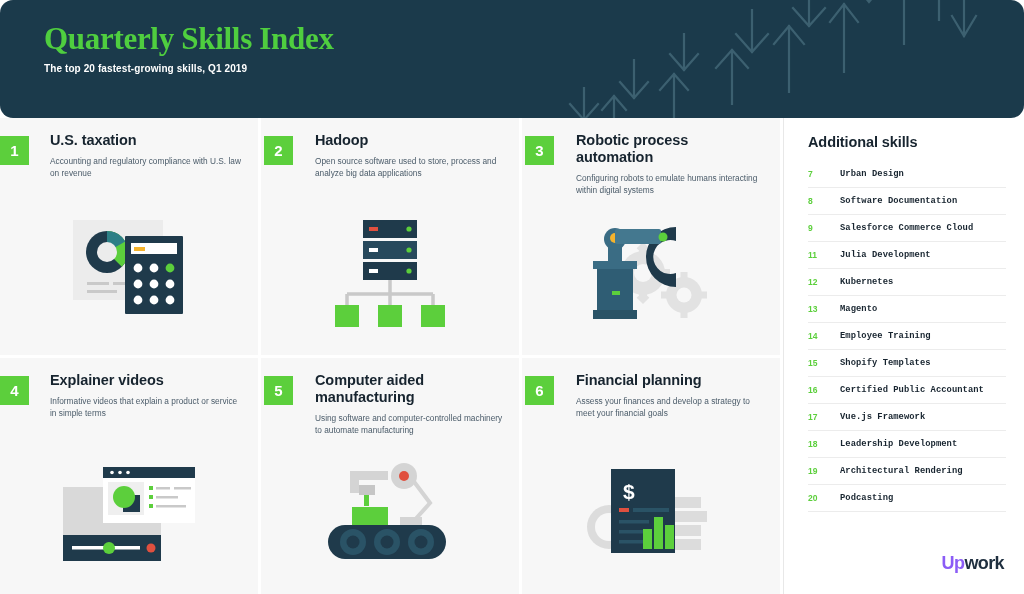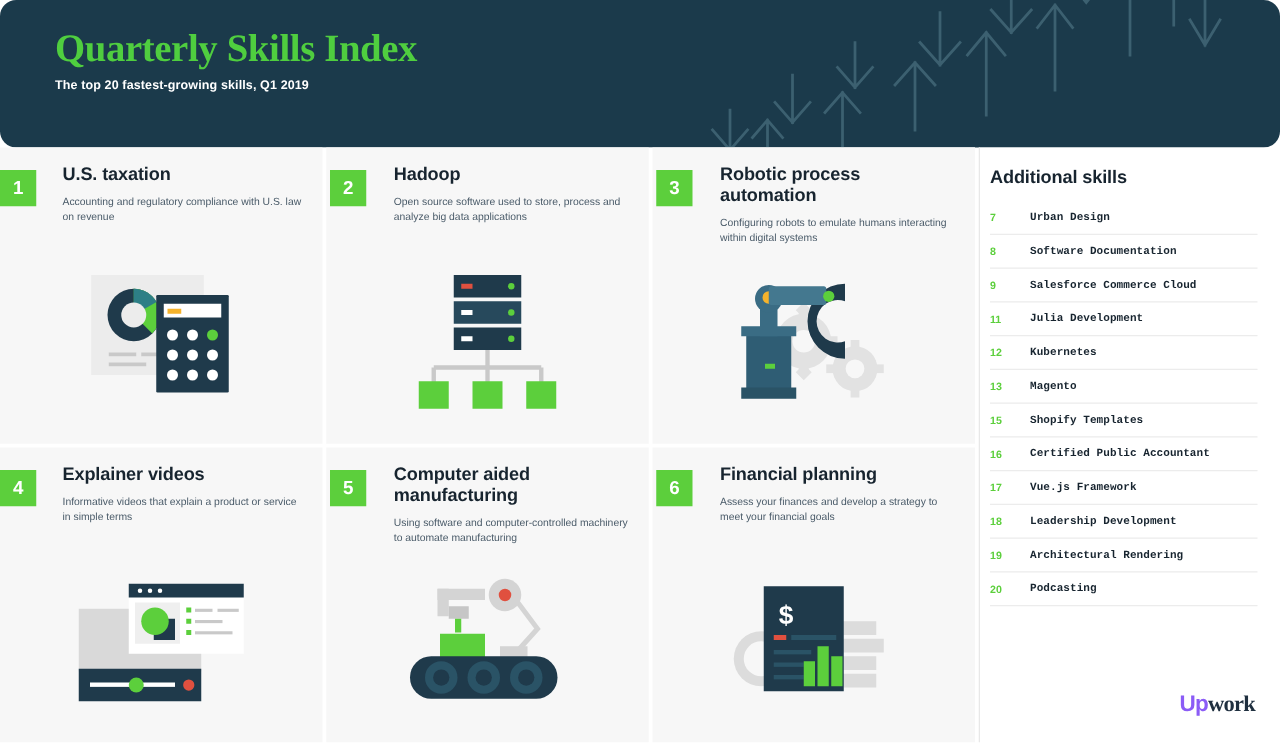--- a/index.html
+++ b/index.html
@@ -53,39 +53,39 @@
     margin-top:6px; font-size:8.3px; color:#4a5b69; line-height:1.45;
     max-width:196px;
   }
   .art { position:absolute; left:0; right:0; bottom:8px; height:150px;
          display:flex; align-items:center; justify-content:center; }
   .art svg { display:block; }
 
   
   .sidebar {
     position:absolute; left:783px; top:118px; width:241px; height:476px;
-    background:#ffffff; border-left:1px solid #e8e8e8; padding:16px 18px 0 8px;
+    background:#ffffff; border-left:1px solid #e8e8e8; padding:16px 18px 0 24px;
   }
   .sb-title { font-size:14.5px; font-weight:bold; color:#17242f; letter-spacing:-0.1px; }
   .sb-list { margin-top:11px; }
   .sb-row {
     display:flex; align-items:center; height:27px;
     border-bottom:1px solid #ececec;
   }
   .sb-num {
     width:32px; flex:0 0 32px; font-size:8.5px; font-weight:bold; color:#5ccf3c;
   }
   .sb-label { font-size:8.8px; color:#17242f; font-weight:bold; letter-spacing:0.05px;font-family:Liberation Mono, monospace; }
 
   .logo {
     position:absolute; right:20px; bottom:20px;
     font-size:18px; font-weight:bold; letter-spacing:-0.6px;
   }
   .logo .up { color:#8b5cf6; }
-  .logo .work { color:#1f2f3f;font-family:Liberation Serif, serif; }
+  .logo .work { color:#1f2f3f; }
 </style>
 </head>
 <body>
 
 <div class="page">
 
   <div class="header">
     <svg class="header-arrows" viewBox="0 0 540 118">
       <g stroke="#3c6070" stroke-width="2.2" fill="none" stroke-linecap="square">
 
@@ -355,20 +355,24 @@
         </div>
       <div class="sb-row">
           <span class="sb-num">12</span>
           <span class="sb-label">Kubernetes</span>
         </div>
       <div class="sb-row">
           <span class="sb-num">13</span>
           <span class="sb-label">Magento</span>
         </div>
       <div class="sb-row">
+          <span class="sb-num">14</span>
+          <span class="sb-label">Employee Training</span>
+        </div>
+      <div class="sb-row">
           <span class="sb-num">15</span>
           <span class="sb-label">Shopify Templates</span>
         </div>
       <div class="sb-row">
           <span class="sb-num">16</span>
           <span class="sb-label">Certified Public Accountant</span>
         </div>
       <div class="sb-row">
           <span class="sb-num">17</span>
           <span class="sb-label">Vue.js Framework</span>

